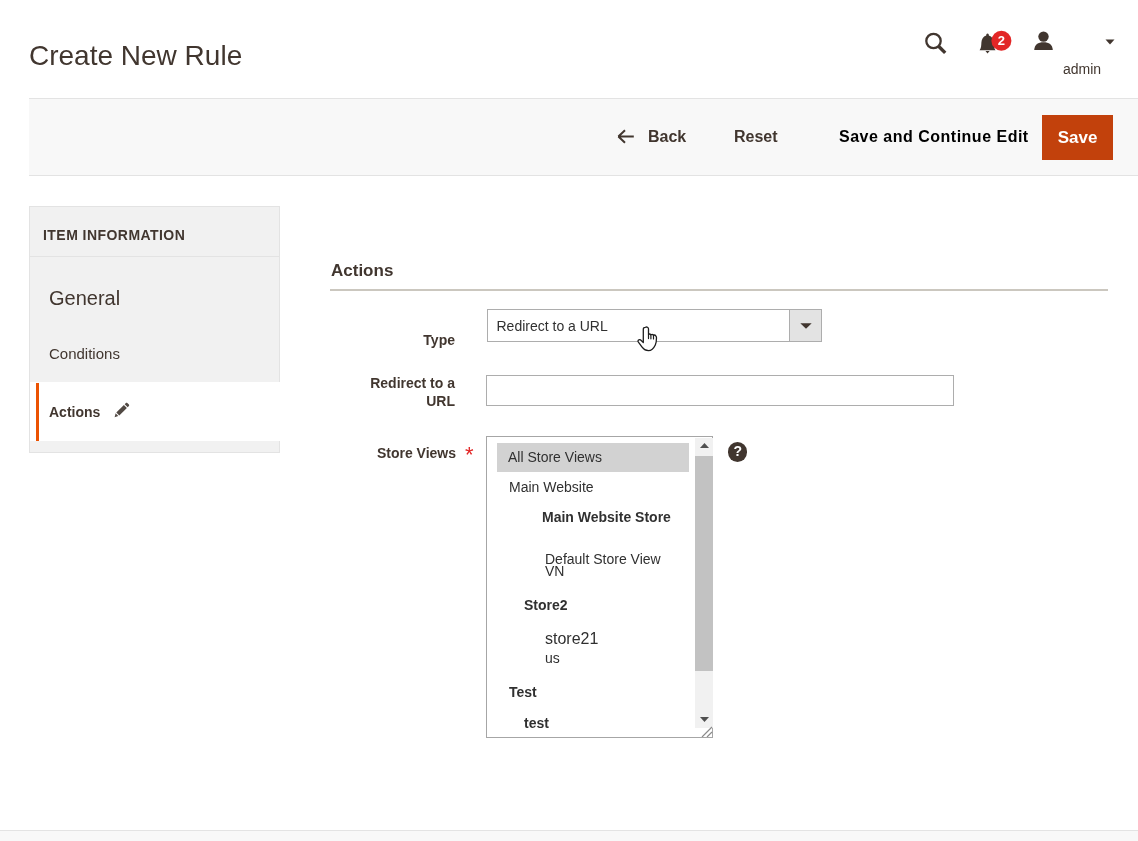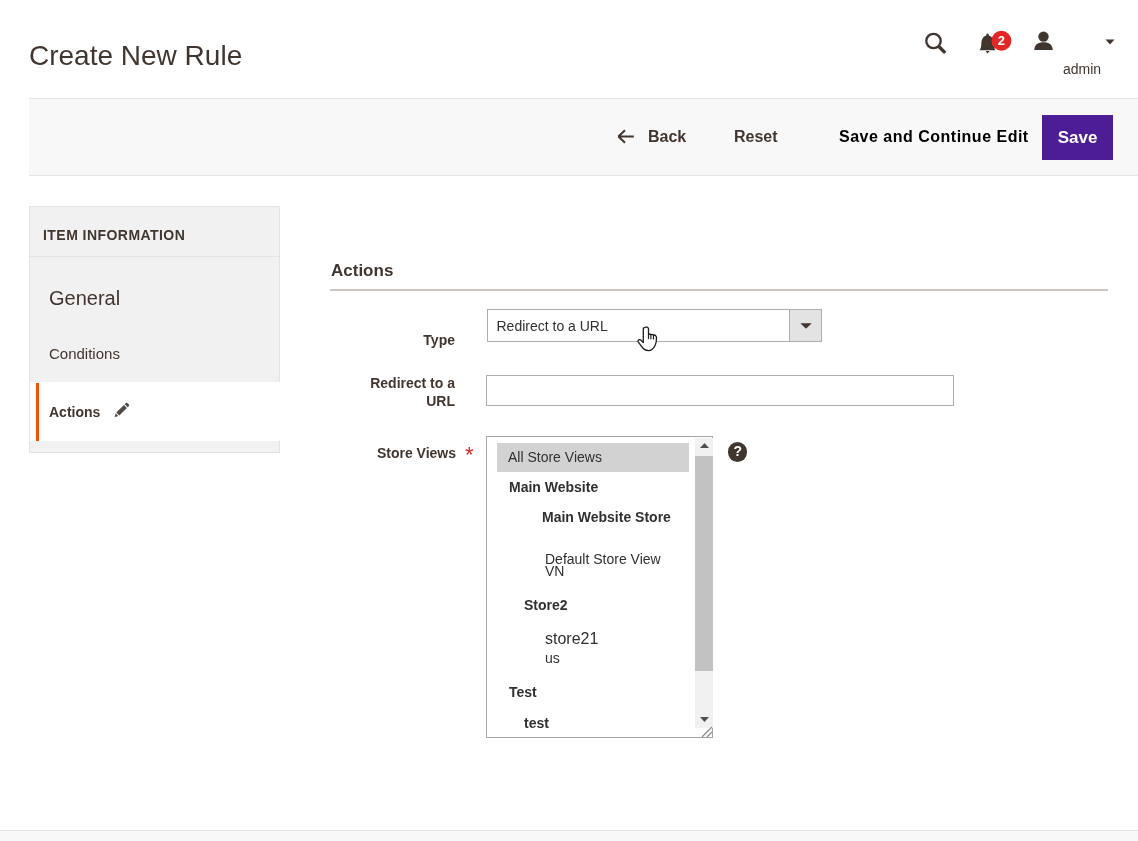--- a/index.html
+++ b/index.html
@@ -34,21 +34,21 @@
   <path d="M0.5 0.5 L9.5 0.5 L5 5.5 Z" fill="#41362f"></path>
 </svg>
 
 <div class="abs" style="left:29px; top:98px; width:1109px; height:78px; background:#f8f8f8; border-top:1px solid #e3e3e3; border-bottom:1px solid #e3e3e3;"></div>
 <svg class="abs" style="left:617px; top:129px;" width="18" height="15" viewBox="0 0 18 15">
   <path d="M1 7.5 L16.8 7.5 M1.4 7.5 L8 1.2 M1.4 7.5 L8 13.8" stroke="#41362f" stroke-width="2" fill="none"></path>
 </svg>
 <div class="abs" id="back" style="left:648px; top:129px; font-size:16px; line-height:16px; font-weight:bold; color:#41362f;">Back</div>
 <div class="abs" id="reset" style="left:734px; top:129px; font-size:16px; line-height:16px; font-weight:bold; color:#41362f;">Reset</div>
 <div class="abs" id="sce" style="left:824px; top:129px; font-size:16px; line-height:16px; letter-spacing:0.5px; font-weight:bold; color:#000000;margin-left:15px;">Save and Continue Edit</div>
-<div class="abs" id="save" style="left:1042px; top:115px; width:71px; height:45px; background:#4c1d95; color:#fff; font-size:17px; font-weight:bold; text-align:center; line-height:45px;">Save</div>
+<div class="abs" id="save" style="left:1042px; top:115px; width:71px; height:45px; background:#c2410c; color:#fff; font-size:17px; font-weight:bold; text-align:center; line-height:45px;">Save</div>
 
 <div class="abs" id="panel" style="left:29px; top:206px; width:251px; height:247px; background:#f1f1f1; border:1px solid #e3e3e3;"></div>
 <div class="abs" id="iteminfo" style="left:43px; top:227.5px; font-size:14px; line-height:14px; font-weight:bold; letter-spacing:0.45px; color:#41362f;">ITEM INFORMATION</div>
 <div class="abs" style="left:30px; top:256px; width:249px; height:1px; background:#e3e3e3;"></div>
 <div class="abs" id="general" style="left:49px; top:291px; font-size:20px; line-height:15px; color:#41362f;">General</div>
 <div class="abs" id="conditions" style="left:49px; top:346px; font-size:15px; line-height:15px; color:#41362f;">Conditions</div>
 <div class="abs" id="activeitem" style="left:30px; top:382px; width:250px; height:59px; background:#fff;"></div>
 <div class="abs" style="left:35.8px; top:382.5px; width:3.3px; height:58px; background:#eb5202;"></div>
 <div class="abs" id="actionsnav" style="left:49px; top:405px; font-size:14px; line-height:14px; font-weight:bold; color:#41362f;">Actions</div>
 <svg class="abs" style="left:113.5px; top:402px;" width="16" height="16" viewBox="0 0 16 16">
@@ -86,21 +86,21 @@
 
 <div class="abs" id="redirlabel" style="left:300px; top:373.5px; width:155px; text-align:right; font-size:14px; line-height:18px; font-weight:bold; color:#41362f;">Redirect to a<br>URL</div>
 <div class="abs" id="redirinput" style="left:485.5px; top:374.5px; width:468px; height:31px; background:#fff; border:1px solid #adadad;"></div>
 
 <div class="abs" id="svlabel" style="left:300px; top:445.5px; width:156px; text-align:right; font-size:14px; line-height:14px; font-weight:bold; color:#41362f;">Store Views</div>
 <div class="abs" style="left:465px; top:444px; font-size:22px; line-height:22px; color:#e22626;">*</div>
 
 <div class="abs" id="msel" style="left:486.3px; top:436.3px; width:227.2px; height:301.5px; background:#fff; border:1px solid #a6a6a6;"></div>
 <div class="abs" id="optsel" style="left:497px; top:443px; width:192px; height:28.5px; background:#d2d2d2;"></div>
 <div class="abs" style="left:508px; top:450px; font-size:14px; line-height:14px; color:#303030;">All Store Views</div>
-<div class="abs" style="left:509px; top:480px; font-size:14px; line-height:14px; font-weight:bold; color:#303030;">Main Website</div>
+<div class="abs" style="left:509px; top:480px; font-size:14px; line-height:14px; font-weight:normal; color:#303030;">Main Website</div>
 <div class="abs" style="left:524px; top:510px; font-size:14px; line-height:14px; font-weight:bold; color:#303030;margin-left:18px;">Main Website Store</div>
 <div class="abs" style="left:545px; top:552px; font-size:14px; line-height:14px; color:#303030;">Default Store View</div>
 <div class="abs" style="left:545px; top:564px; font-size:14px; line-height:14px; color:#303030;">VN</div>
 <div class="abs" style="left:524px; top:598px; font-size:14px; line-height:14px; font-weight:bold; color:#303030;">Store2</div>
 <div class="abs" style="left:545px; top:632px; font-size:16px; line-height:14px; color:#303030;text-align:center;">store21</div>
 <div class="abs" style="left:545px; top:651px; font-size:14px; line-height:14px; color:#303030;">us</div>
 <div class="abs" style="left:509px; top:685px; font-size:14px; line-height:14px; font-weight:bold; color:#303030;">Test</div>
 <div class="abs" style="left:524px; top:715.5px; font-size:14px; line-height:14px; font-weight:bold; color:#303030;">test</div>
 
 <div class="abs" id="sbar" style="left:695px; top:437.6px; width:17.7px; height:290px; background:#f1f1f1;"></div>

